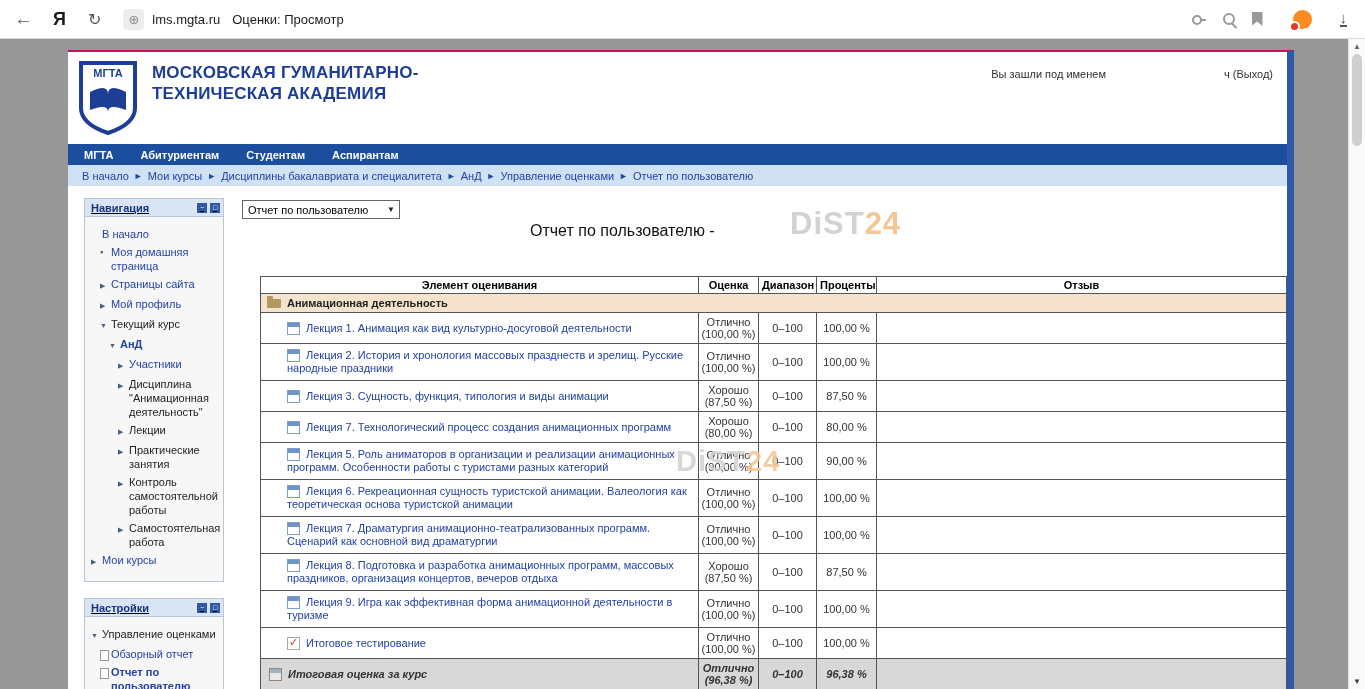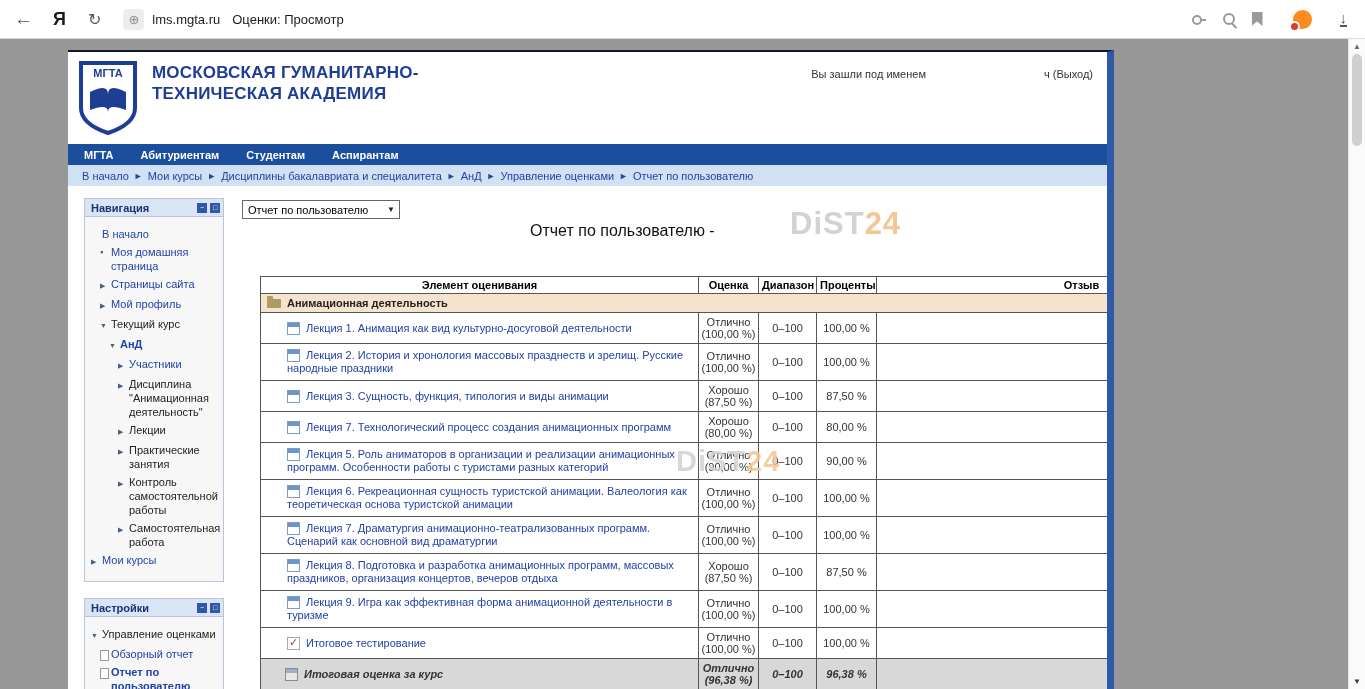--- a/index.html
+++ b/index.html
@@ -31,22 +31,22 @@
   .icon-orange::after{content:"";position:absolute;left:-4px;bottom:-3px;width:7px;height:7px;background:#e03a2f;border:2px solid #fff;border-radius:50%;}
   .icon-down{font-size:15px;color:#555;line-height:13px;display:inline-block;border-bottom:2px solid #555;padding-bottom:1px;margin-right:4px;}
 
   
   .vscroll{position:absolute;top:39px;right:0;width:17px;height:650px;background:#fafafa;border-left:1px solid #e2e2e2;}
   .vs-up,.vs-down{position:absolute;left:0;width:100%;text-align:center;font-size:8px;color:#666;}
   .vs-up{top:3px;} .vs-down{bottom:3px;color:#3a3a3a;}
   .vs-thumb{position:absolute;top:15px;left:3px;width:10px;height:92px;background:#cfcfcf;border-radius:6px;}
 
   
-  .page{position:absolute;left:68px;top:50px;width:1046px;height:639px;background:#fff;
-        border-top:2px solid #0f172a;border-right:7px solid #2d59a8;overflow:hidden;}
+  .page{position:absolute;left:68px;top:50px;width:1226px;height:639px;background:#fff;
+        border-top:2px solid #be185d;border-right:7px solid #2d59a8;overflow:hidden;}
 
   .site-header{position:relative;height:92px;background:#fff;}
   .logo{position:absolute;left:10px;top:8px;width:60px;height:76px;}
   .site-titles{position:absolute;left:84px;top:10px;color:#1e3e96;font-weight:bold;}
   .t1{font-size:17px;line-height:21px;letter-spacing:.2px;}
   .t3{font-size:17px;line-height:23px;}
   .user-info{position:absolute;right:14px;top:16px;font-size:11px;color:#333;display:flex;align-items:center;}
   .user-gap{display:inline-block;width:118px;}
   .logout-link{cursor:pointer;}
 
@@ -55,21 +55,21 @@
 
   .breadcrumb{height:21px;background:#cfe1f2;display:flex;align-items:center;padding-left:14px;font-size:11px;}
   .crumb{color:#2342a5;text-decoration:none;cursor:pointer;}
   .sep{color:#1b4f9e;font-size:9px;margin:0 5px;}
 
   .page-body{display:flex;padding:8px 0 0 16px;background:#fff;}
 
   
   .sidebar{width:140px;flex-shrink:0;margin-top:4px;}
   .block{border:1px solid #b9c6da;background:#f7f7f7;margin-bottom:16px;}
-  .block-header{background:#d9e4f4;border-bottom:1px solid #b9c6da;height:18px;display:flex;align-items:center;justify-content:space-between;padding:0 3px 0 6px;}
+  .block-header{background:#d9e4f4;border-bottom:1px solid #b9c6da;height:18px;display:flex;align-items:center;justify-content:space-between;padding:0 3px 0 6px;text-decoration:underline;}
   .block-title{font-size:11px;font-weight:bold;color:#16337a;}
   .block-ctrl{display:flex;gap:3px;}
   .ctrl{width:10px;height:10px;background:#2d59a8;color:#fff;font-size:7px;line-height:10px;text-align:center;cursor:pointer;}
   .block-body{padding:6px 3px 8px 6px;}
   .nav-item{display:flex;margin:4px 0;font-size:11px;line-height:14px;cursor:pointer;}
   .bullet{flex:0 0 11px;font-size:7px;color:#4a627f;padding-top:2px;}
   .bullet.square{font-size:9px;color:#555;padding-top:0;}
   .bullet.report::before{content:"";display:block;width:7px;height:9px;border:1px solid #999;background:#fff;margin-top:1px;}
   .nav-label{color:#222;}
   .nav-label.as-link{color:#2342a5;}
@@ -89,21 +89,21 @@
   .grade-table{margin:82px 0 0 18px;border-collapse:collapse;width:1026px;table-layout:fixed;}
   .grade-table th,.grade-table td{border:1px solid #555;font-size:11px;}
   .grade-table th{font-weight:bold;padding:2px 3px;background:#fff;text-align:center;}
   .c-item{padding:5px 6px 5px 26px;line-height:13px;}
   .row-link{color:#2342a5;text-decoration:none;cursor:pointer;}
   .c-grade{text-align:center;padding:3px 2px;color:#333;}
   .grade-l1,.grade-l2{display:block;line-height:12px;}
   .c-range,.c-pct{text-align:center;color:#333;}
   .cat{background:#f5e3cd;font-weight:bold;padding:3px 6px;color:#222;}
   tr.total td{background:#d8d8d8;font-weight:bold;font-style:italic;color:#333;}
-  .total-item{padding:5px 6px 5px 24px;}
+  .total-item{padding:5px 6px 5px 8px;}
 
   .gi{display:inline-block;width:13px;height:13px;vertical-align:-3px;margin-right:6px;}
   .gi.lesson{border:1px solid #7d9ec4;background:linear-gradient(#6e94c9 0 4px,#fff 4px);}
   .gi.quiz{border:1px solid #aaa;background:#fff;position:relative;}
   .gi.quiz::after{content:"✓";color:#c0392b;font-size:11px;font-weight:bold;position:absolute;left:1px;top:-2px;font-style:normal;}
   .gi.total{border:1px solid #8a8a8a;background:linear-gradient(#9db0c4 0 4px,#e8e8e8 4px);}
   .gi.folder{position:relative;width:14px;height:9px;background:#b09a62;border-radius:1px;vertical-align:-1px;}
   .gi.folder::before{content:"";position:absolute;top:-3px;left:0;width:6px;height:3px;background:#b09a62;border-radius:1px 1px 0 0;}
 </style>
 </head>

